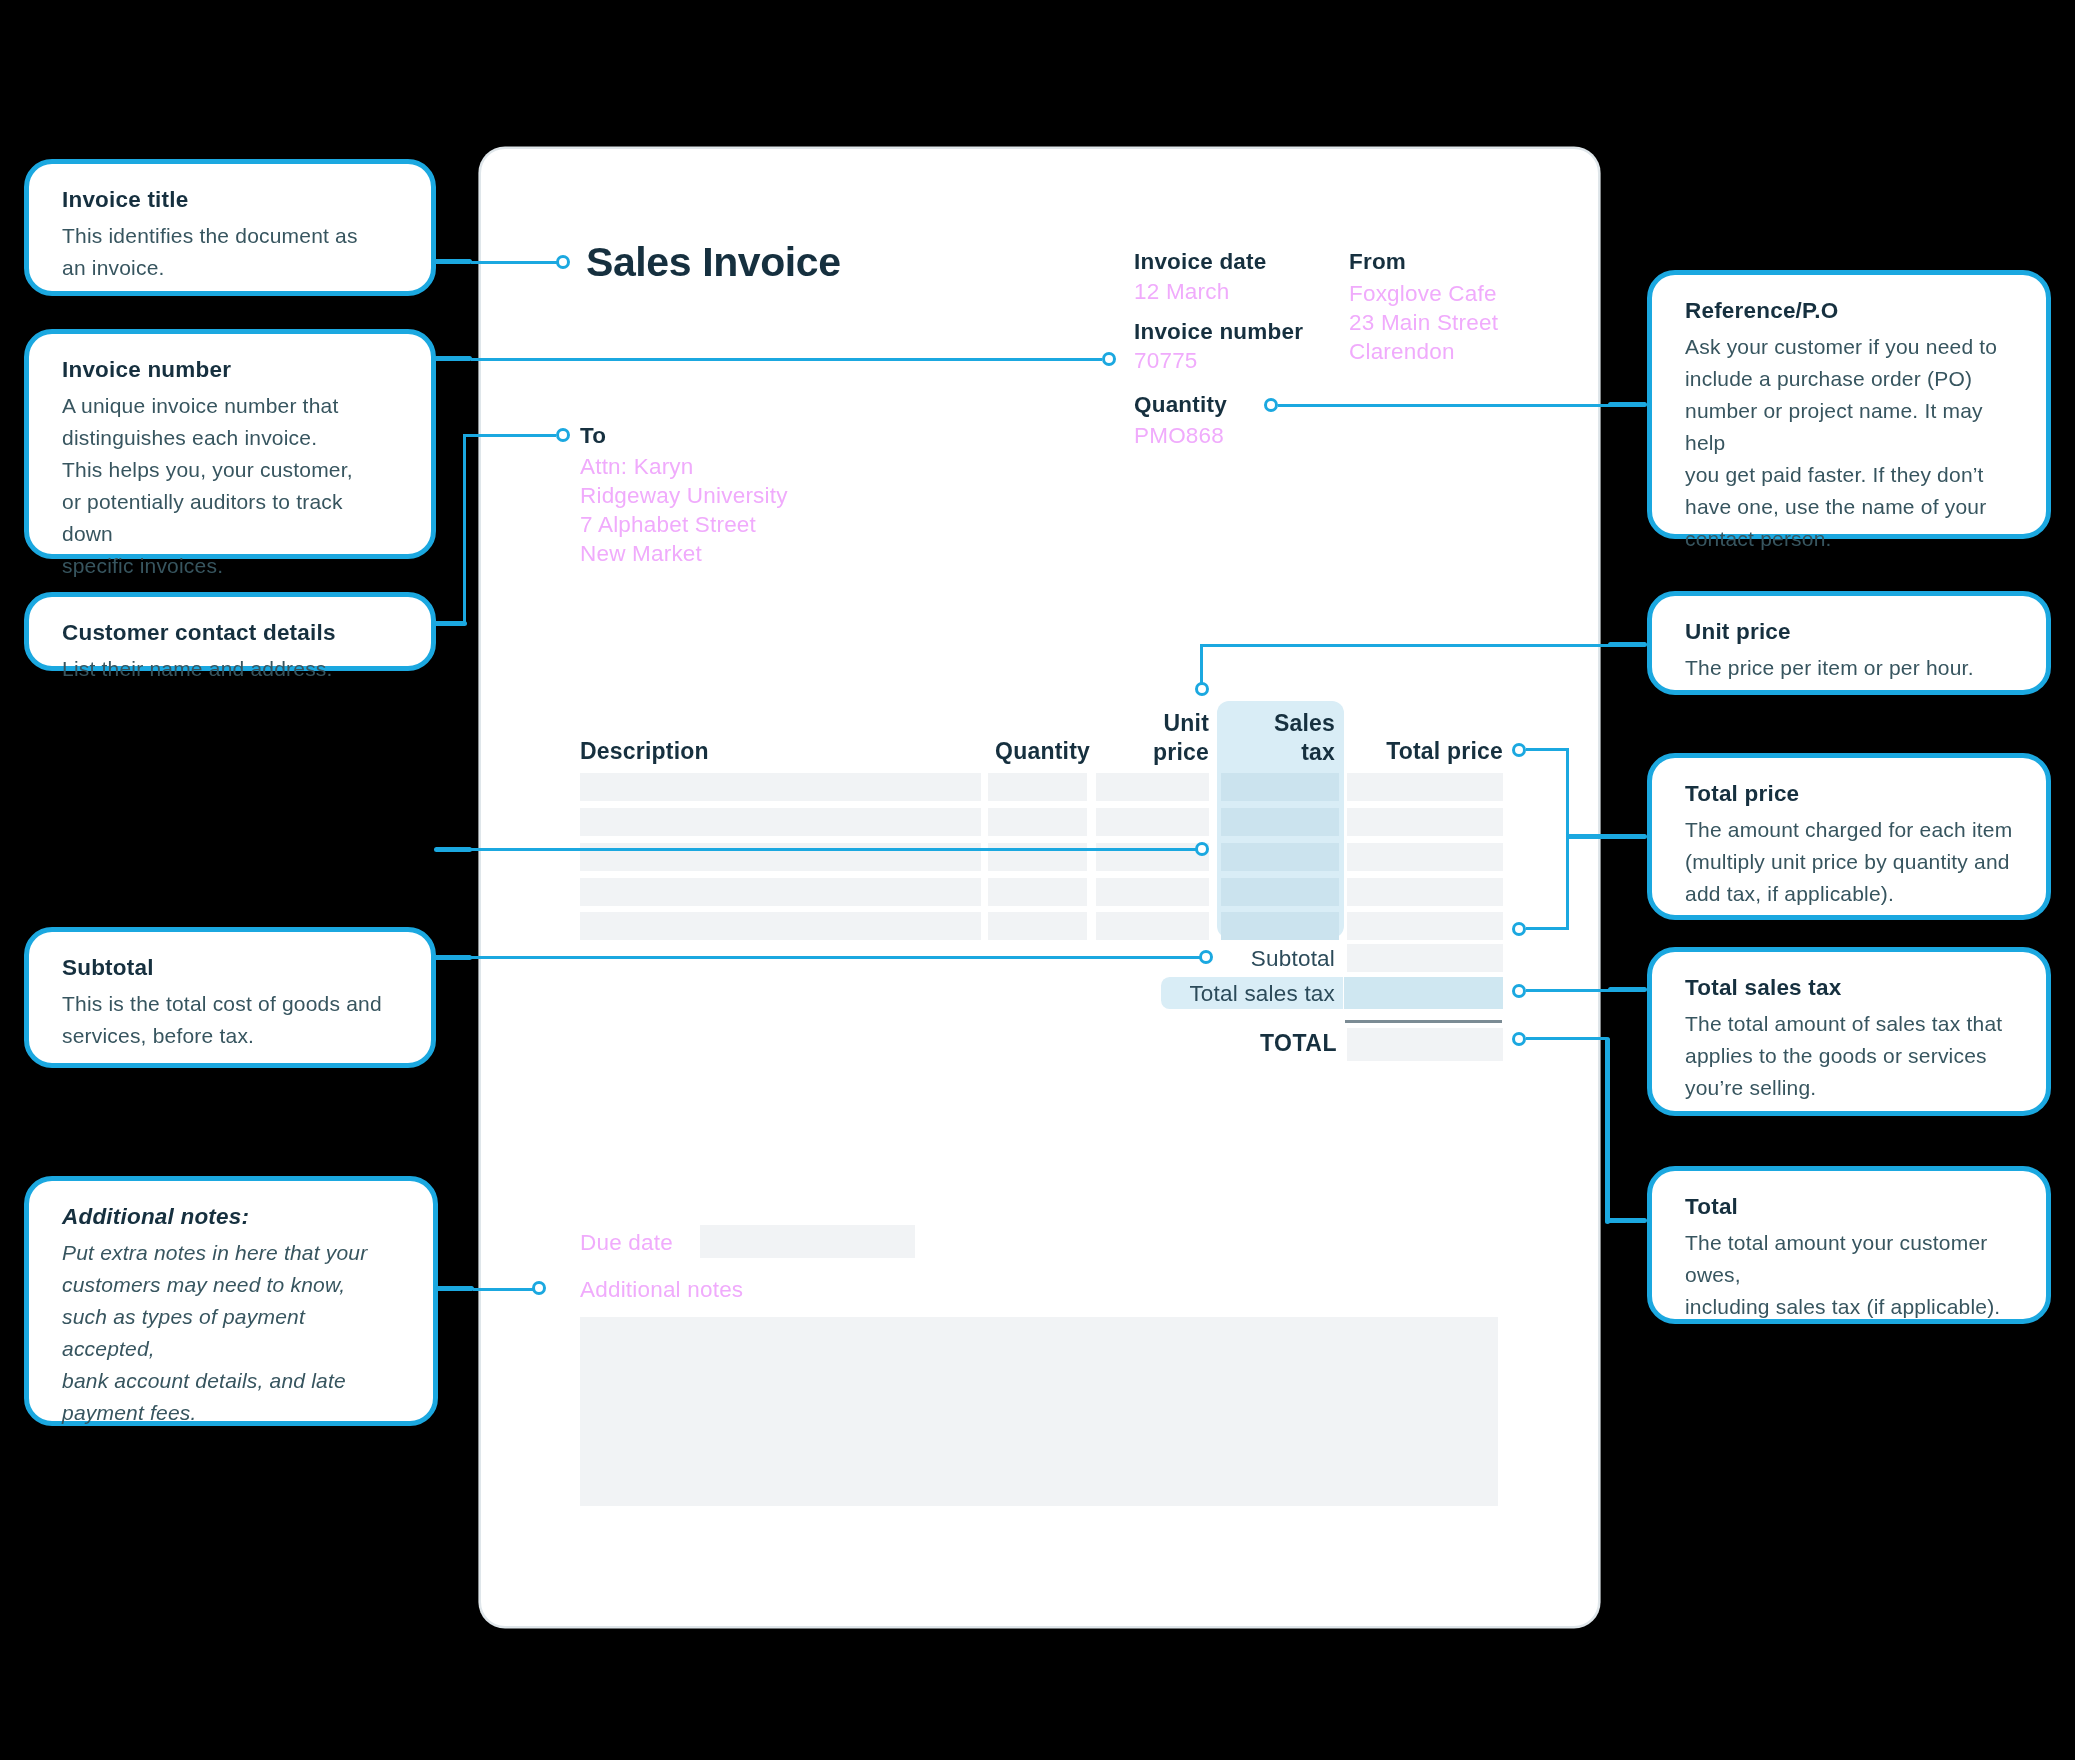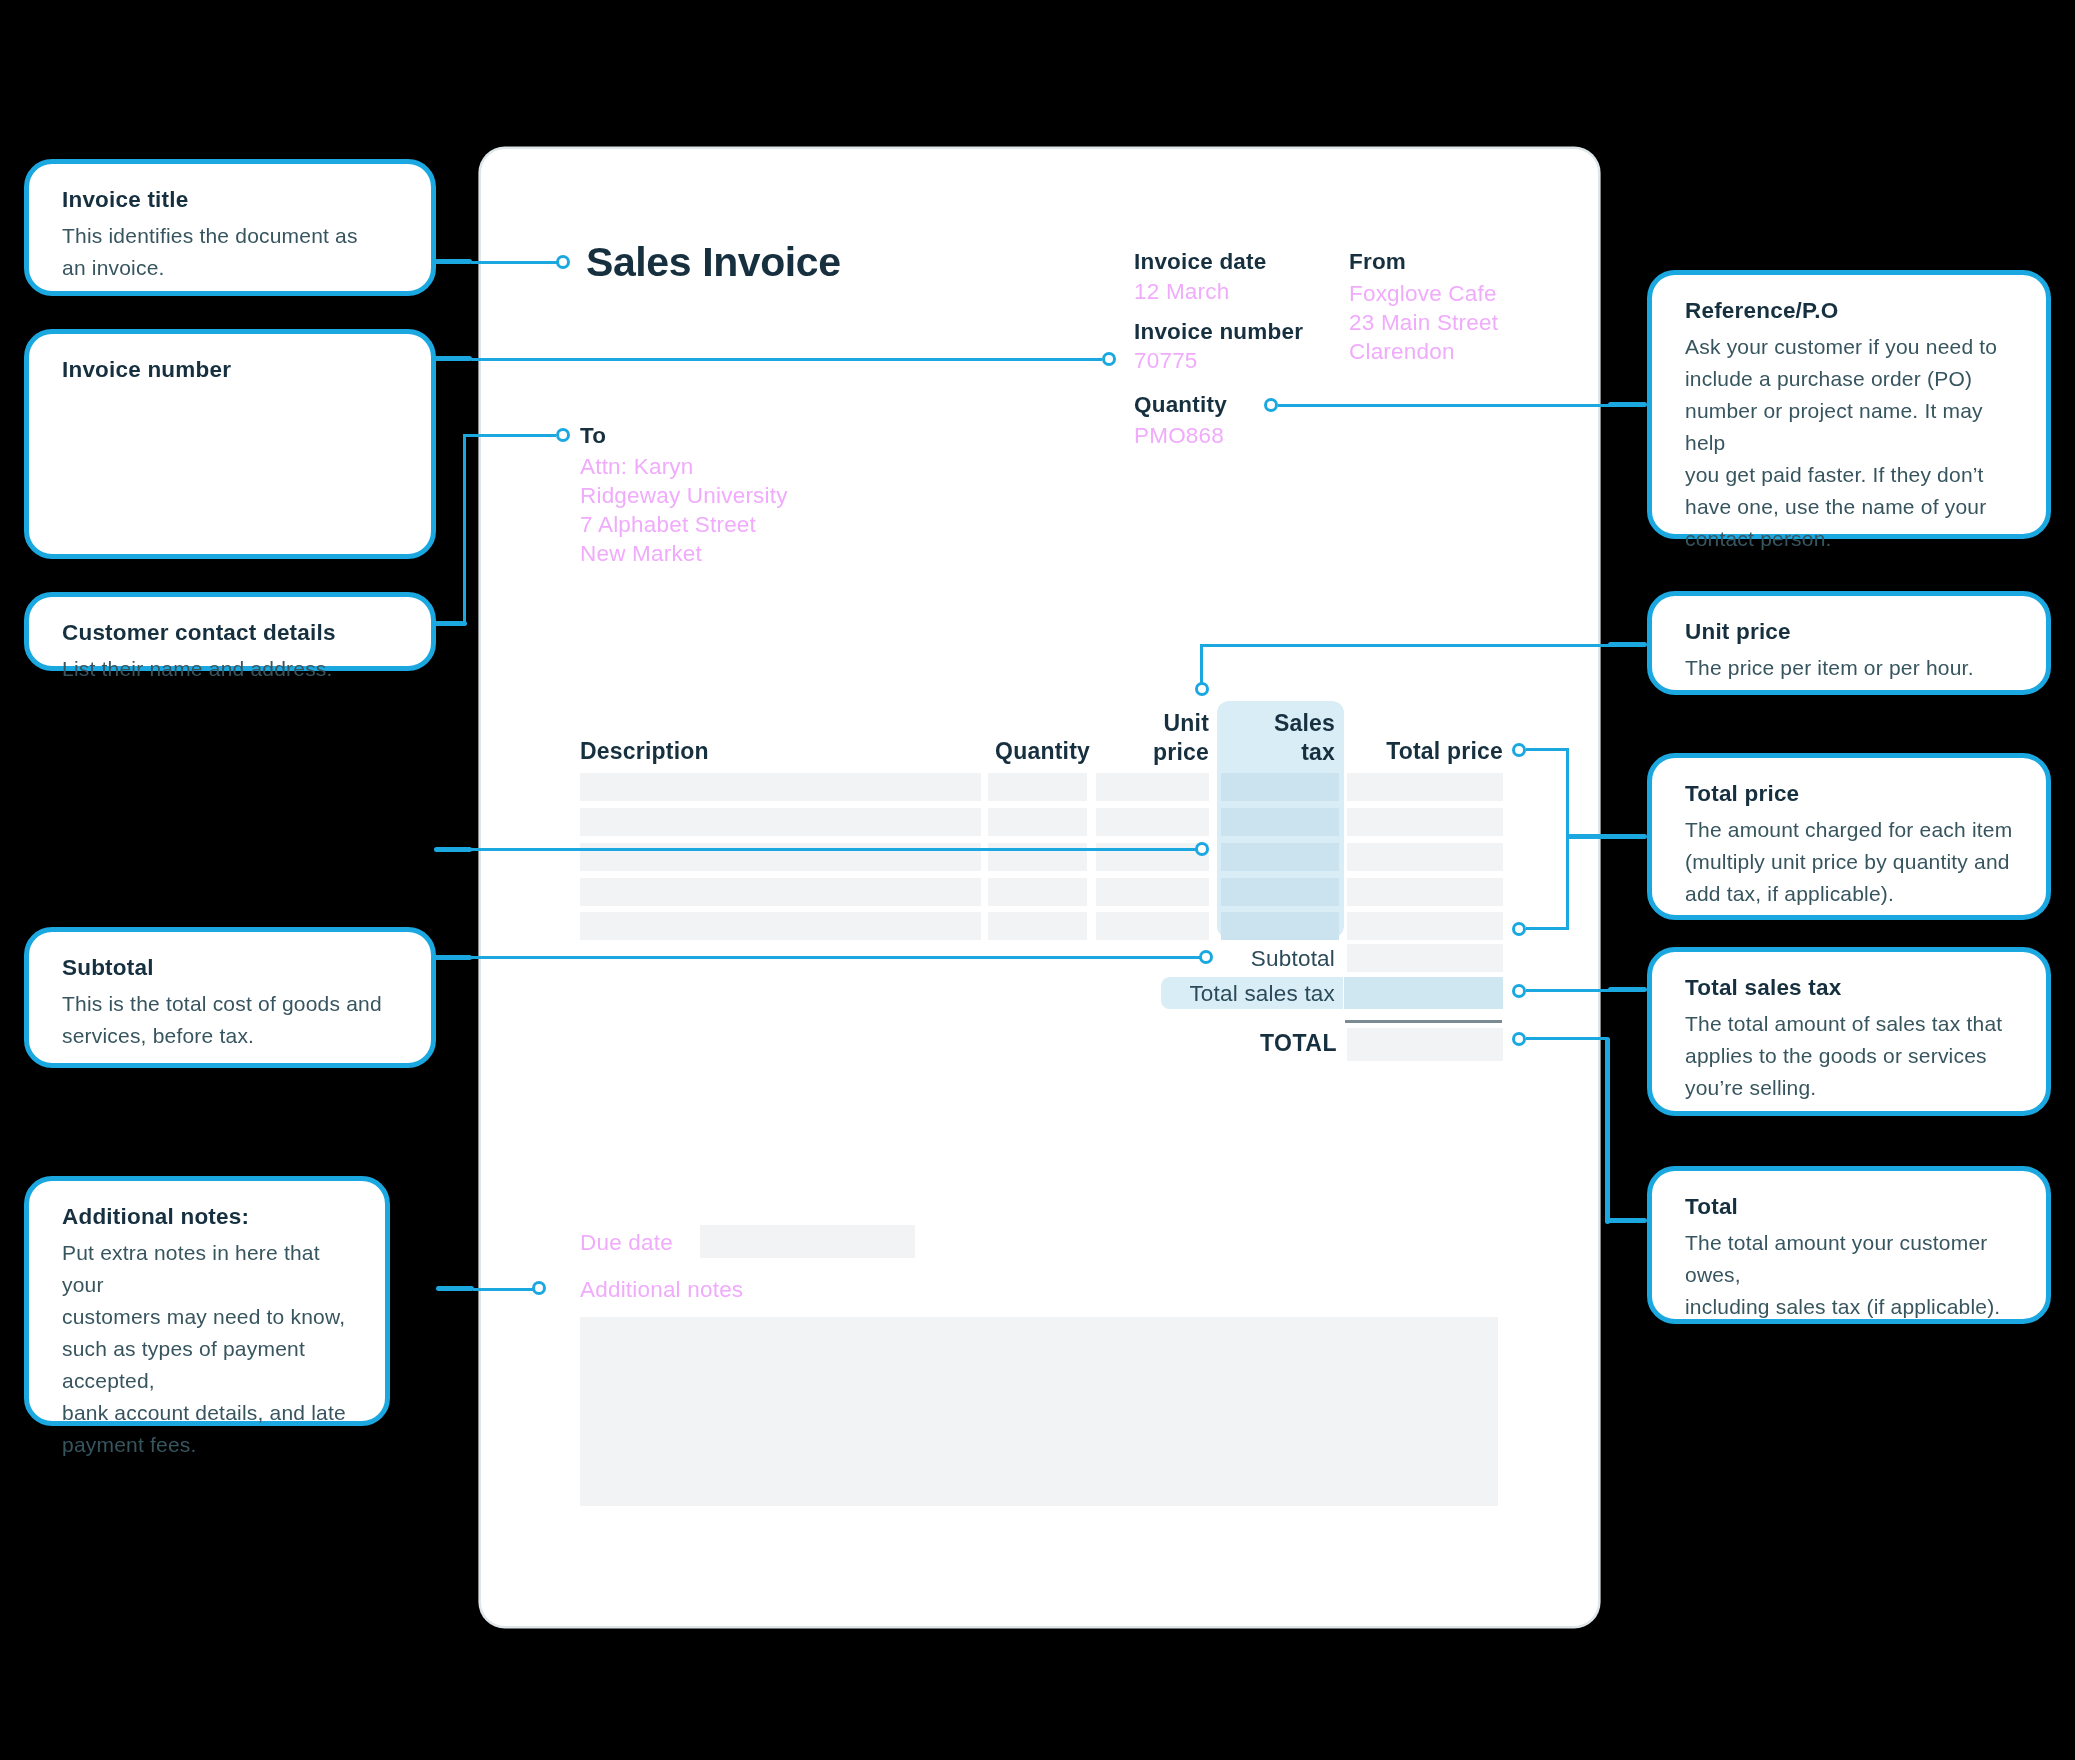--- a/index.html
+++ b/index.html
@@ -157,31 +157,36 @@
   <div class="inv-text" style="left:580px;top:1277px;">Additional notes</div>
   <div class="vbox" style="left:580px;top:1317px;width:918px;height:189px;"></div>
 
   <div class="callout" style="left:24px;top:159px;width:412px;height:137px;">
     <div class="c-title">Invoice title</div>
     <div class="c-body">This identifies the document as
 an invoice.</div>
   </div>
   <div class="callout" style="left:24px;top:329px;width:412px;height:230px;">
     <div class="c-title">Invoice number</div>
+    <div class="c-body">A unique invoice number that
+distinguishes each invoice.
+This helps you, your customer,
+or potentially auditors to track down
+specific invoices.</div>
   </div>
   <div class="callout" style="left:24px;top:592px;width:412px;height:79px;">
     <div class="c-title">Customer contact details</div>
     <div class="c-body">List their name and address.</div>
   </div>
   <div class="callout" style="left:24px;top:927px;width:412px;height:141px;">
     <div class="c-title">Subtotal</div>
     <div class="c-body">This is the total cost of goods and
 services, before tax.</div>
   </div>
-  <div class="callout" style="left:24px;top:1176px;width:366px;height:250px;">
+  <div class="callout" style="left:24px;top:1176px;width:414px;height:250px;font-style:italic;">
     <div class="c-title">Additional notes:</div>
     <div class="c-body">Put extra notes in here that your
 customers may need to know,
 such as types of payment accepted,
 bank account details, and late
 payment fees.</div>
   </div>
 
   <div class="callout" style="left:1647px;top:270px;width:404px;height:269px;">
     <div class="c-title">Reference/P.O</div>

